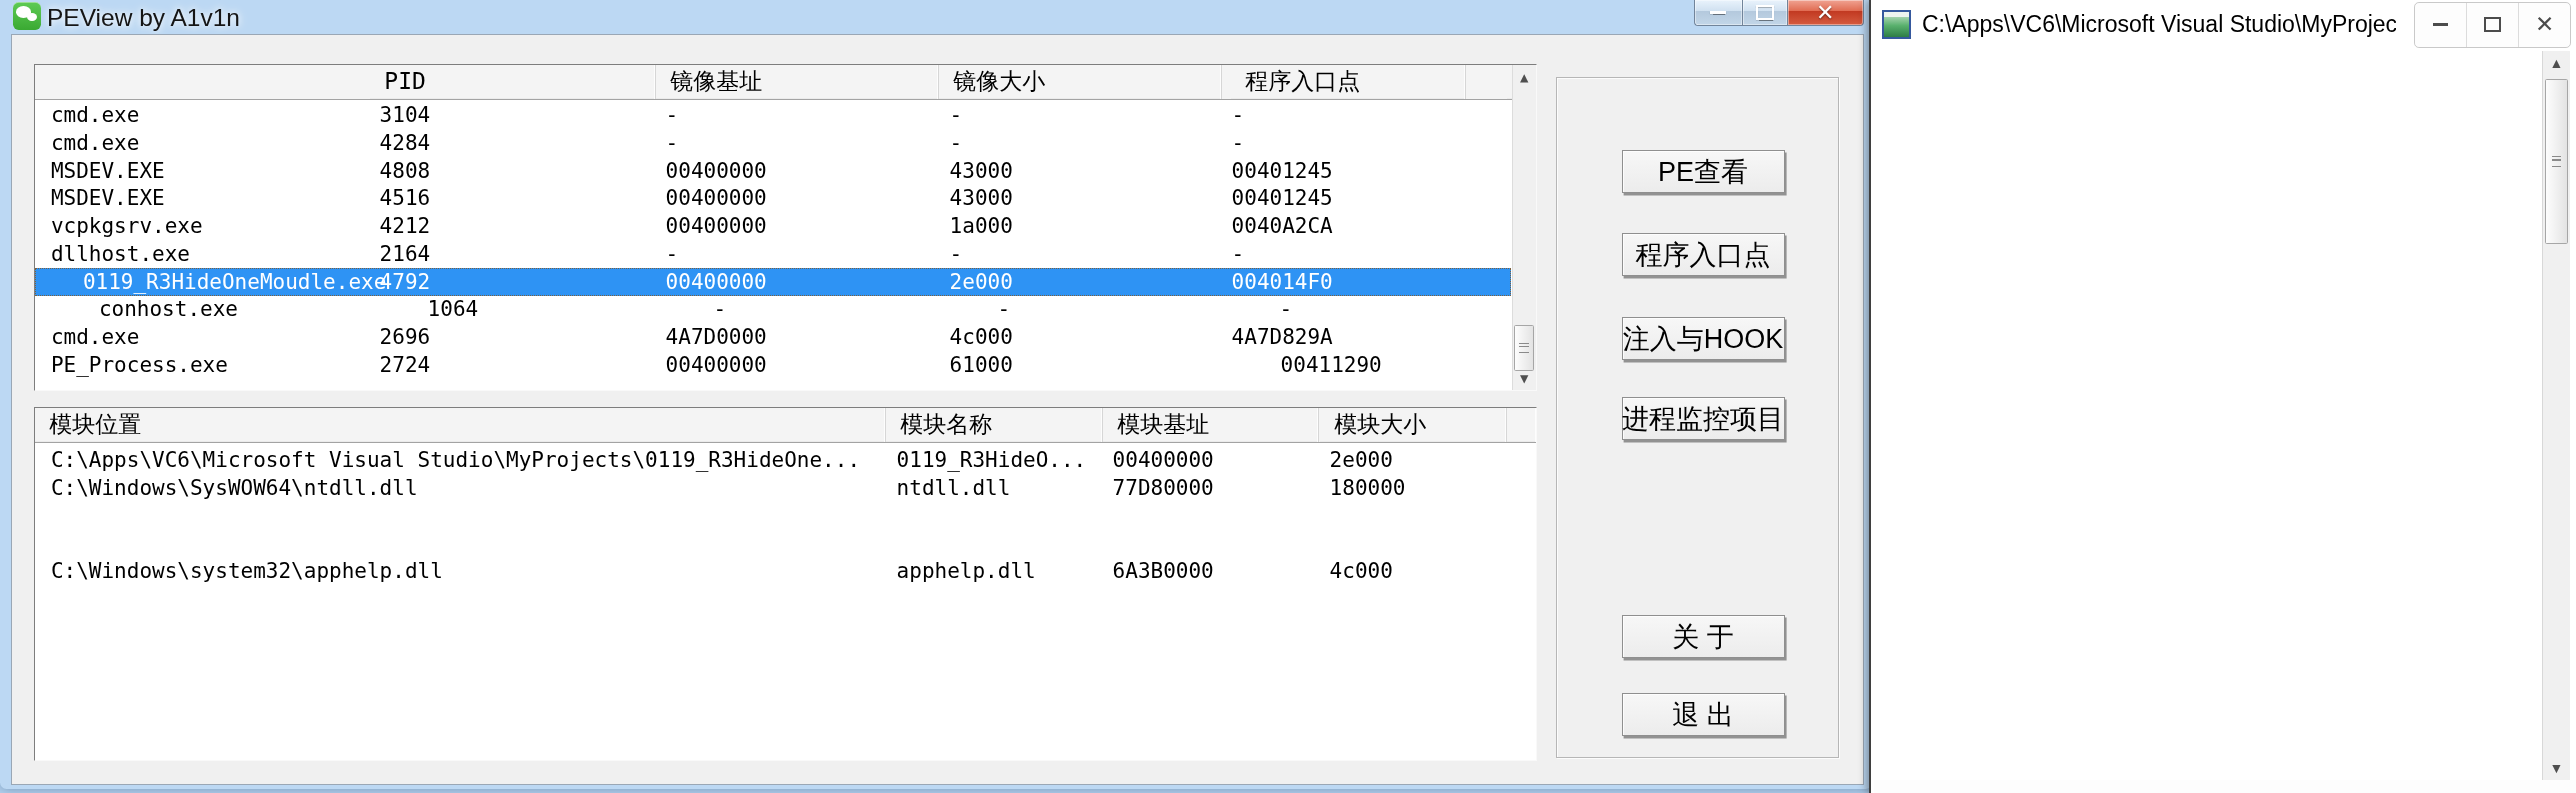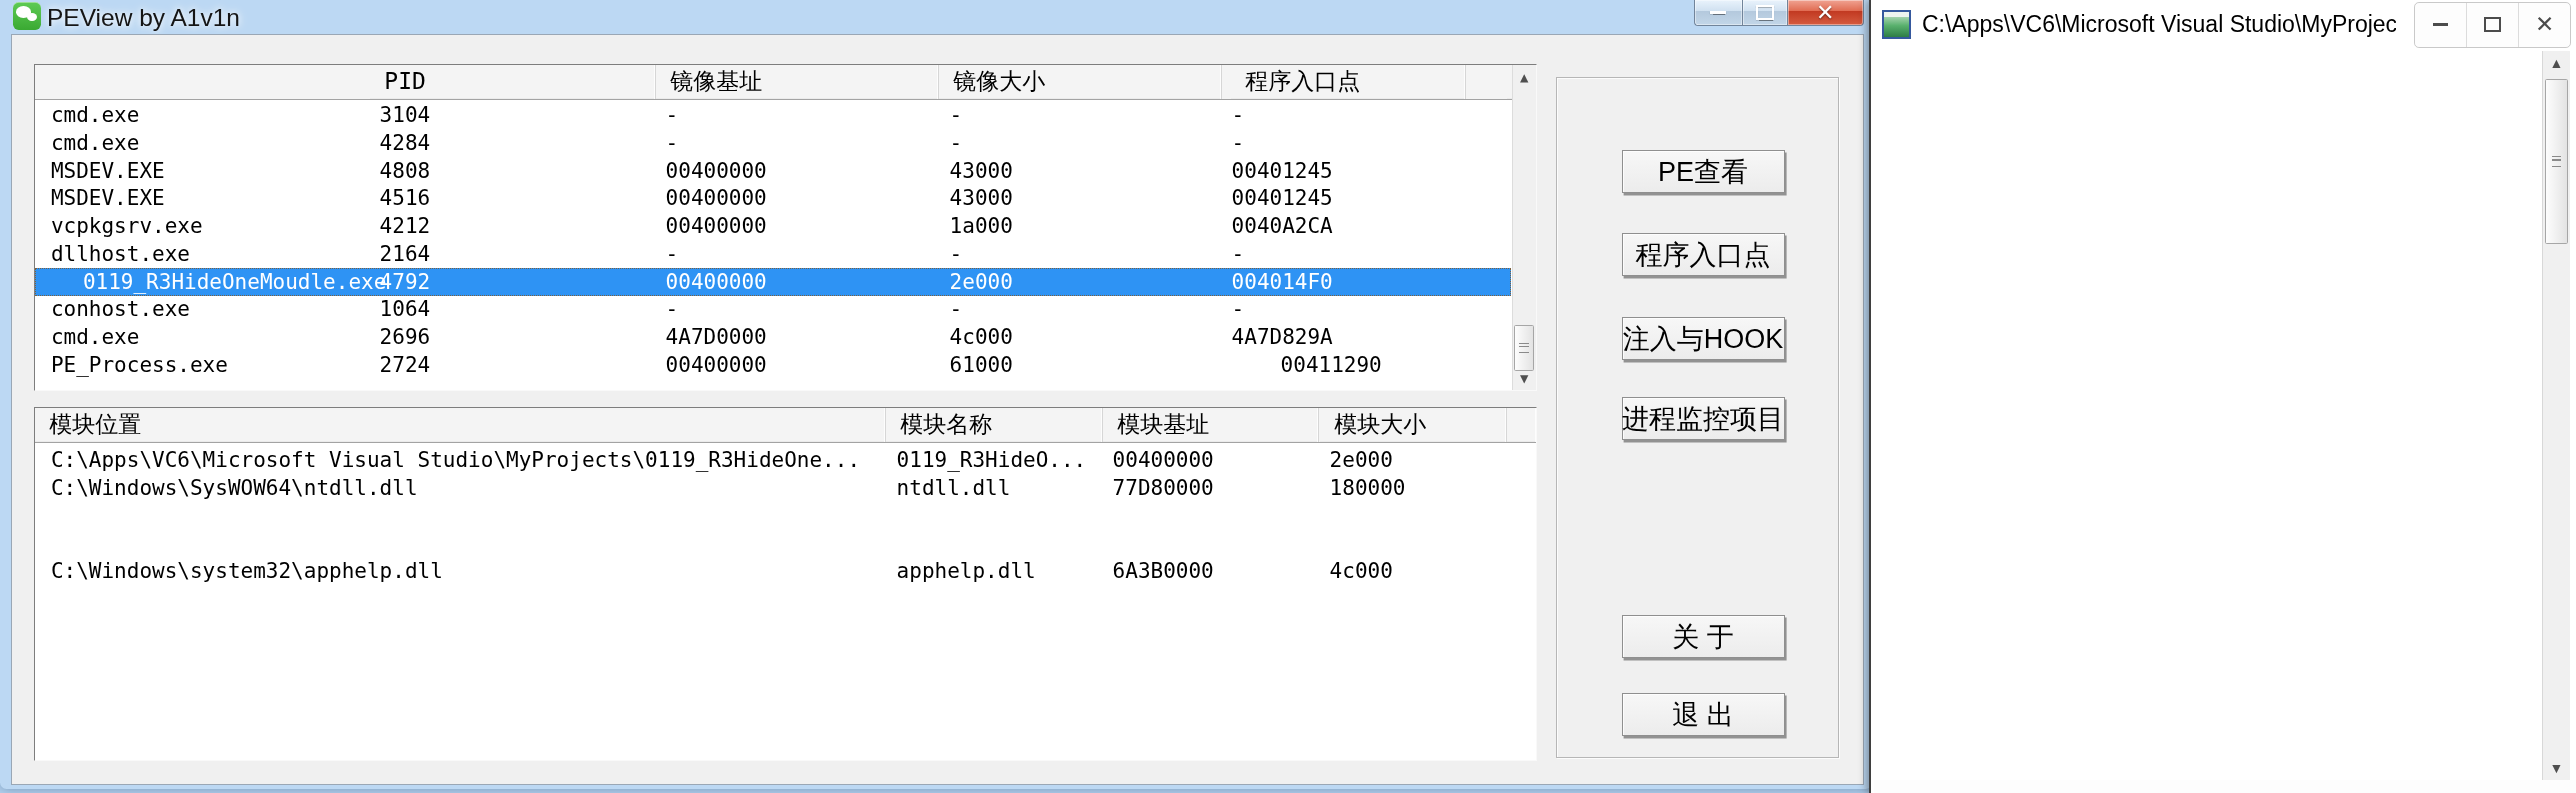--- a/index.html
+++ b/index.html
@@ -228,21 +228,21 @@
             <div class="lcell" style="left: 915px;">-</div>
             <div class="lcell" style="left: 1197px;">-</div>
           </div>
           <div class="lrow sel" style="top: 167px;">
             <div class="lcell" style="left: 16.3px; margin-left: 32px;">0119_R3HideOneMoudle.exe</div>
             <div class="lcell" style="left: 345px;">4792</div>
             <div class="lcell" style="left: 631px;">00400000</div>
             <div class="lcell" style="left: 915px;">2e000</div>
             <div class="lcell" style="left: 1197px;">004014F0</div>
           </div>
-          <div class="lrow" style="top: 194px;">
+          <div class="lrow" style="top: 194px; margin-left: 48px;">
             <div class="lcell" style="left: 16.3px;">conhost.exe</div>
             <div class="lcell" style="left: 345px;">1064</div>
             <div class="lcell" style="left: 631px;">-</div>
             <div class="lcell" style="left: 915px;">-</div>
             <div class="lcell" style="left: 1197px;">-</div>
           </div>
           <div class="lrow" style="top: 222px;">
             <div class="lcell" style="left: 16.3px;">cmd.exe</div>
             <div class="lcell" style="left: 345px;">2696</div>
             <div class="lcell" style="left: 631px;">4A7D0000</div>

